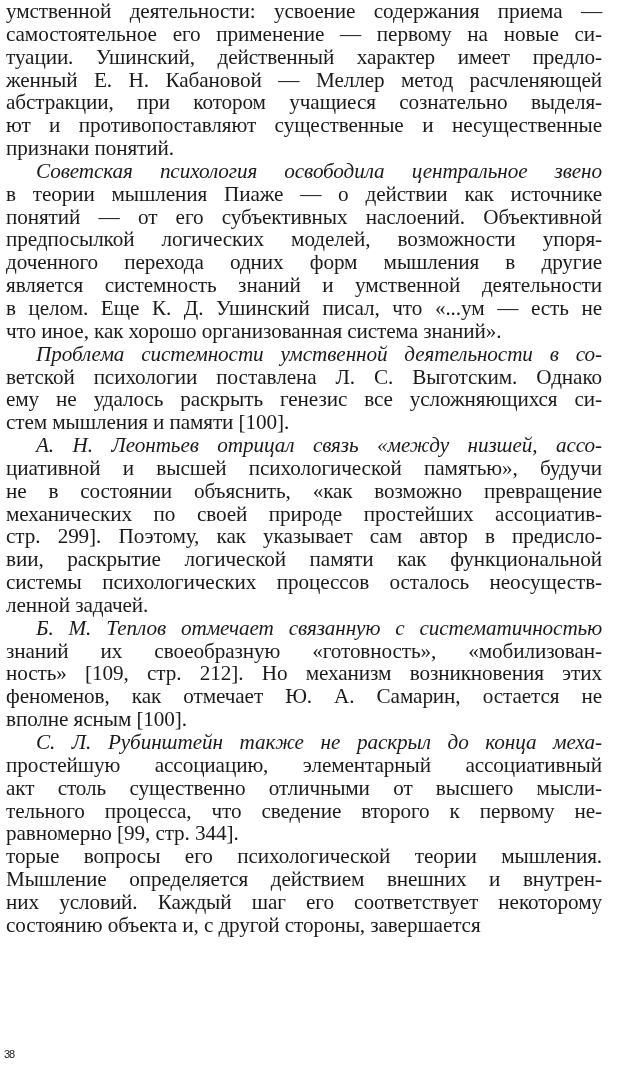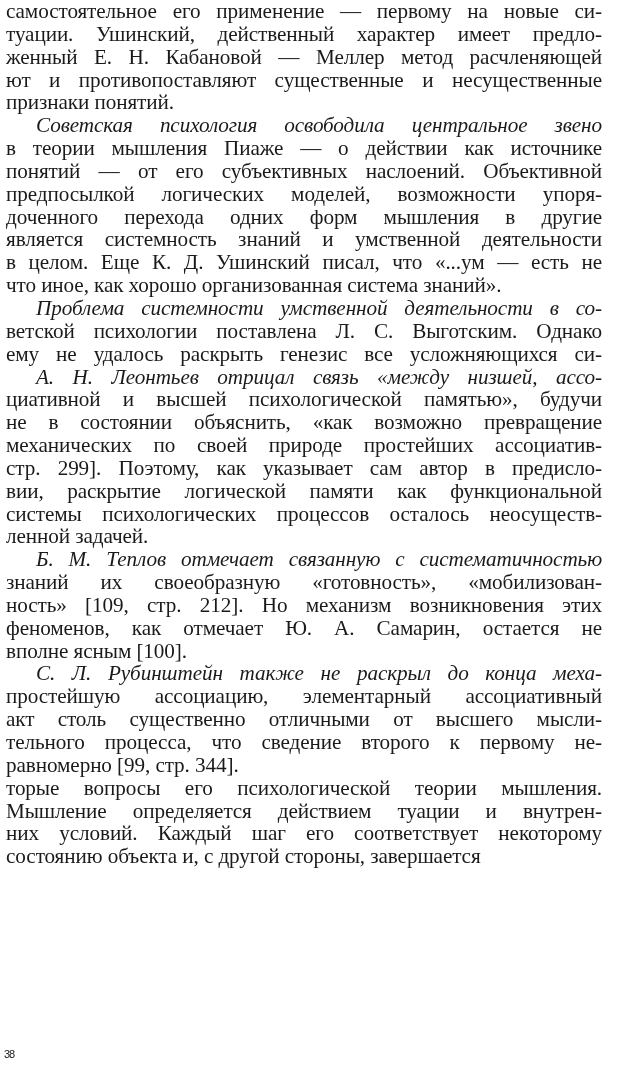--- a/index.html
+++ b/index.html
@@ -17,40 +17,43 @@
     position: absolute; left: 4px; top: 1048px;
     font-family: "Liberation Sans", "DejaVu Sans", sans-serif;
     font-size: 11px; color: #1a1a1a; letter-spacing: -1px;
   }
 </style>
 </head>
 <body>
 
 <div class="page" id="page-body">
     <div>
+      <span class="line">умственной деятельности: усвоение содержания приема —</span>
       <span class="line">самостоятельное его применение — первому на новые си-</span>
       <span class="line">туации. Ушинский, действенный характер имеет предло-</span>
       <span class="line">женный Е. Н. Кабановой — Меллер метод расчленяющей</span>
+      <span class="line">абстракции, при котором учащиеся сознательно выделя-</span>
       <span class="line">ют и противопоставляют существенные и несущественные</span>
       <span class="line last">признаки понятий.</span>
     </div>
     <div>
       <span class="line indent">Советская психология освободила центральное звено</span>
       <span class="line">в теории мышления Пиаже — о действии как источнике</span>
       <span class="line">понятий — от его субъективных наслоений. Объективной</span>
       <span class="line">предпосылкой логических моделей, возможности упоря-</span>
       <span class="line">доченного перехода одних форм мышления в другие</span>
       <span class="line">является системность знаний и умственной деятельности</span>
       <span class="line">в целом. Еще К. Д. Ушинский писал, что «...ум — есть не</span>
       <span class="line last">что иное, как хорошо организованная система знаний».</span>
     </div>
     <div>
       <span class="line indent">Проблема системности умственной деятельности в со-</span>
       <span class="line">ветской психологии поставлена Л. С. Выготским. Однако</span>
       <span class="line">ему не удалось раскрыть генезис все усложняющихся си-</span>
+      <span class="line last">стем мышления и памяти [100].</span>
     </div>
     <div>
       <span class="line indent">А. Н. Леонтьев отрицал связь «между низшей, ассо-</span>
       <span class="line">циативной и высшей психологической памятью», будучи</span>
       <span class="line">не в состоянии объяснить, «как возможно превращение</span>
       <span class="line">механических по своей природе простейших ассоциатив-</span>
       <span class="line">стр. 299]. Поэтому, как указывает сам автор в предисло-</span>
       <span class="line">вии, раскрытие логической памяти как функциональной</span>
       <span class="line">системы психологических процессов осталось неосуществ-</span>
       <span class="line last">ленной задачей.</span>
@@ -64,18 +67,18 @@
     </div>
     <div>
       <span class="line indent">С. Л. Рубинштейн также не раскрыл до конца меха-</span>
       <span class="line">простейшую ассоциацию, элементарный ассоциативный</span>
       <span class="line">акт столь существенно отличными от высшего мысли-</span>
       <span class="line">тельного процесса, что сведение второго к первому не-</span>
       <span class="line last">равномерно [99, стр. 344].</span>
     </div>
     <div>
       <span class="line">торые вопросы его психологической теории мышления.</span>
-      <span class="line">Мышление определяется действием туации и внутрен-</span>
+      <span class="line">Мышление определяется действием внешних и внутрен-</span>
       <span class="line">них условий. Каждый шаг его соответствует некоторому</span>
       <span class="line last">состоянию объекта и, с другой стороны, завершается</span>
     </div>
   </div>
 <div class="page-number">38</div>
 
 </body></html>

